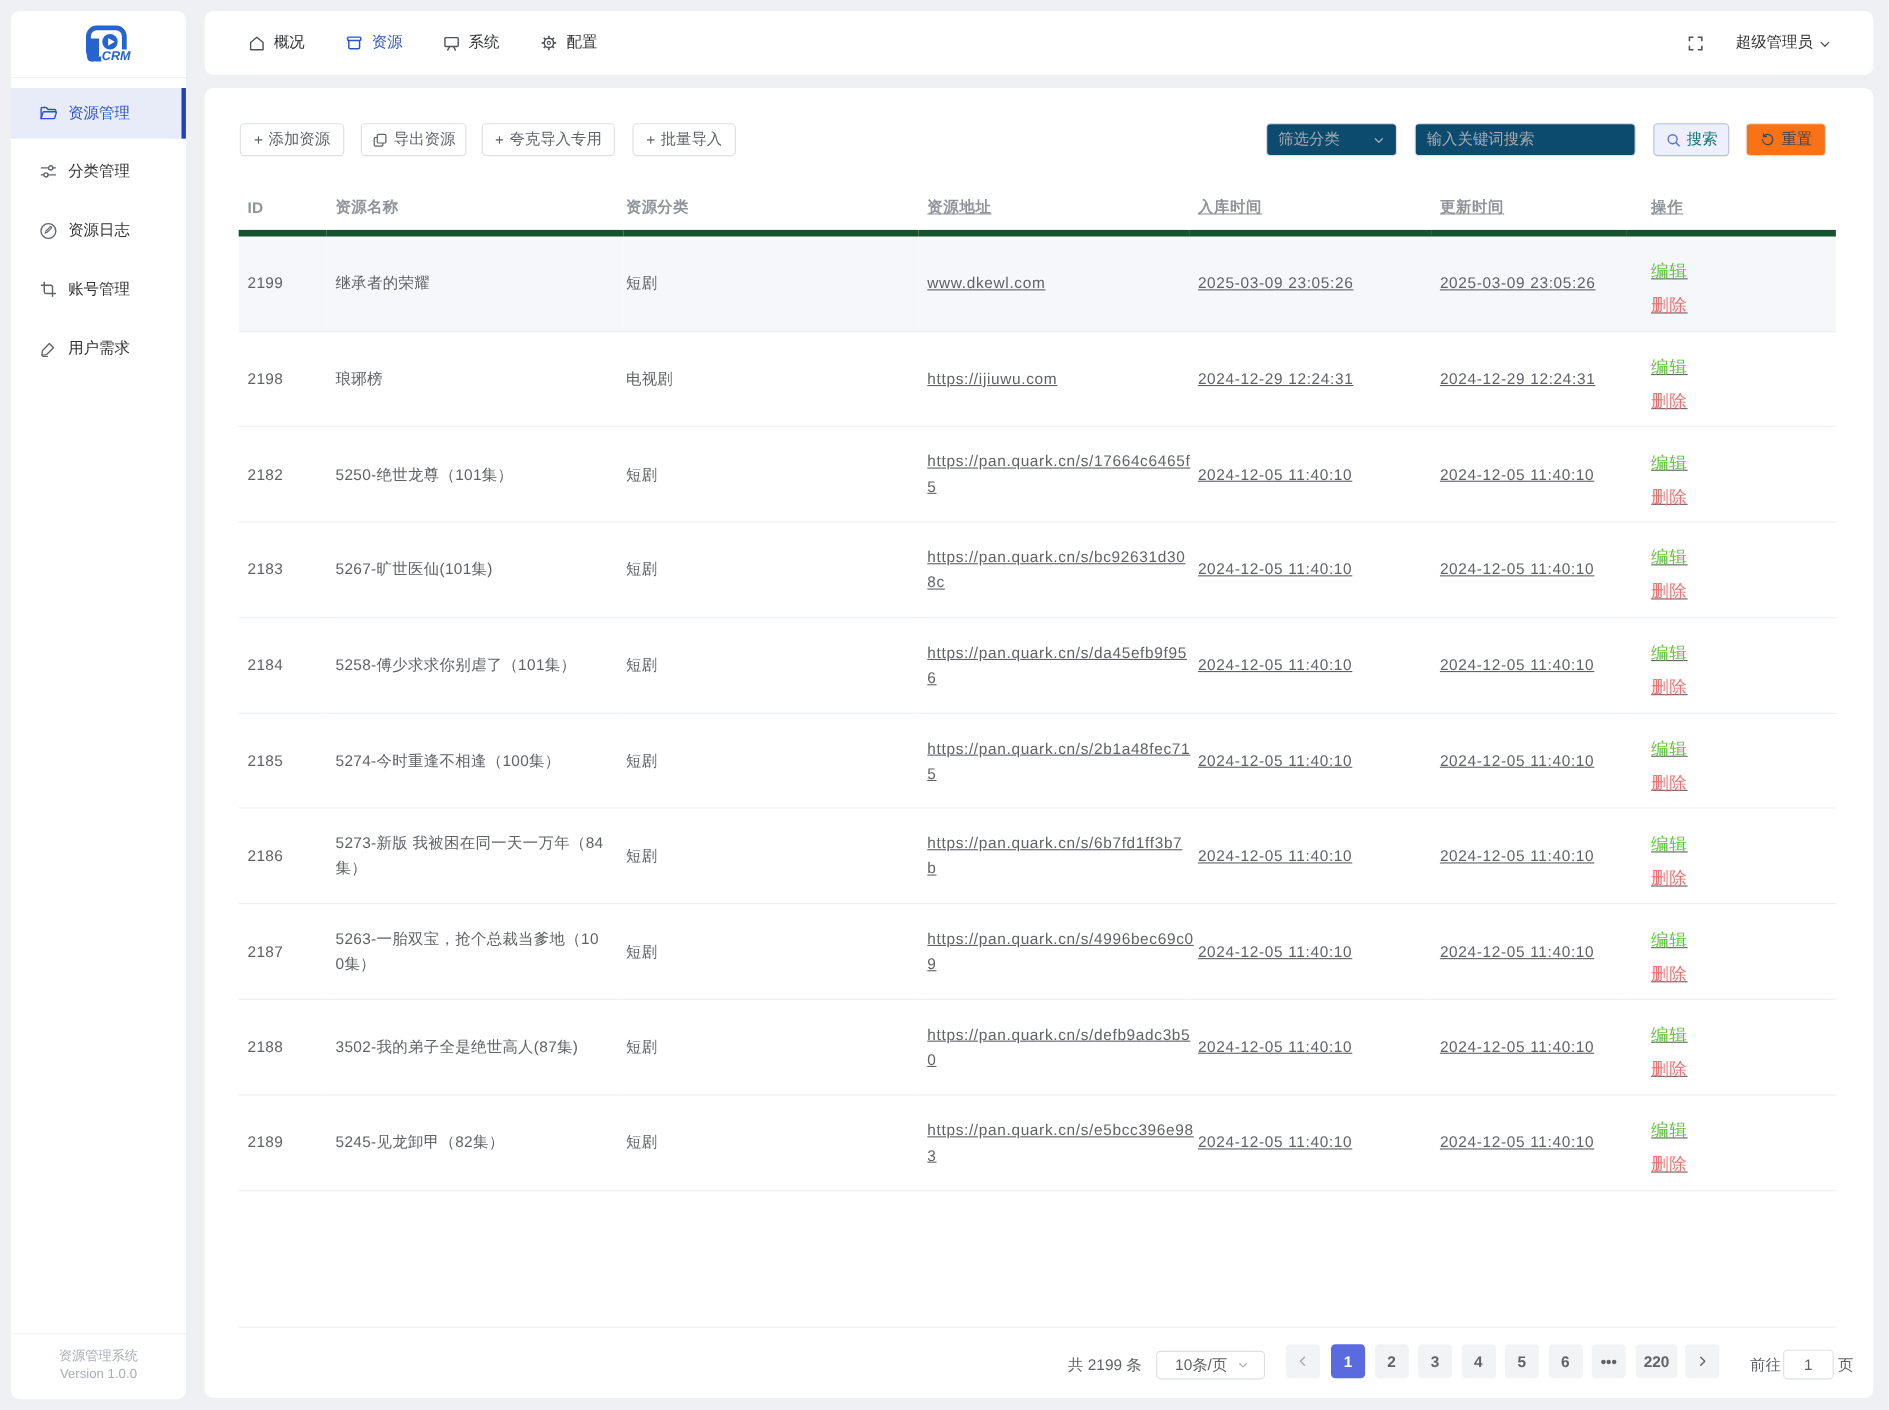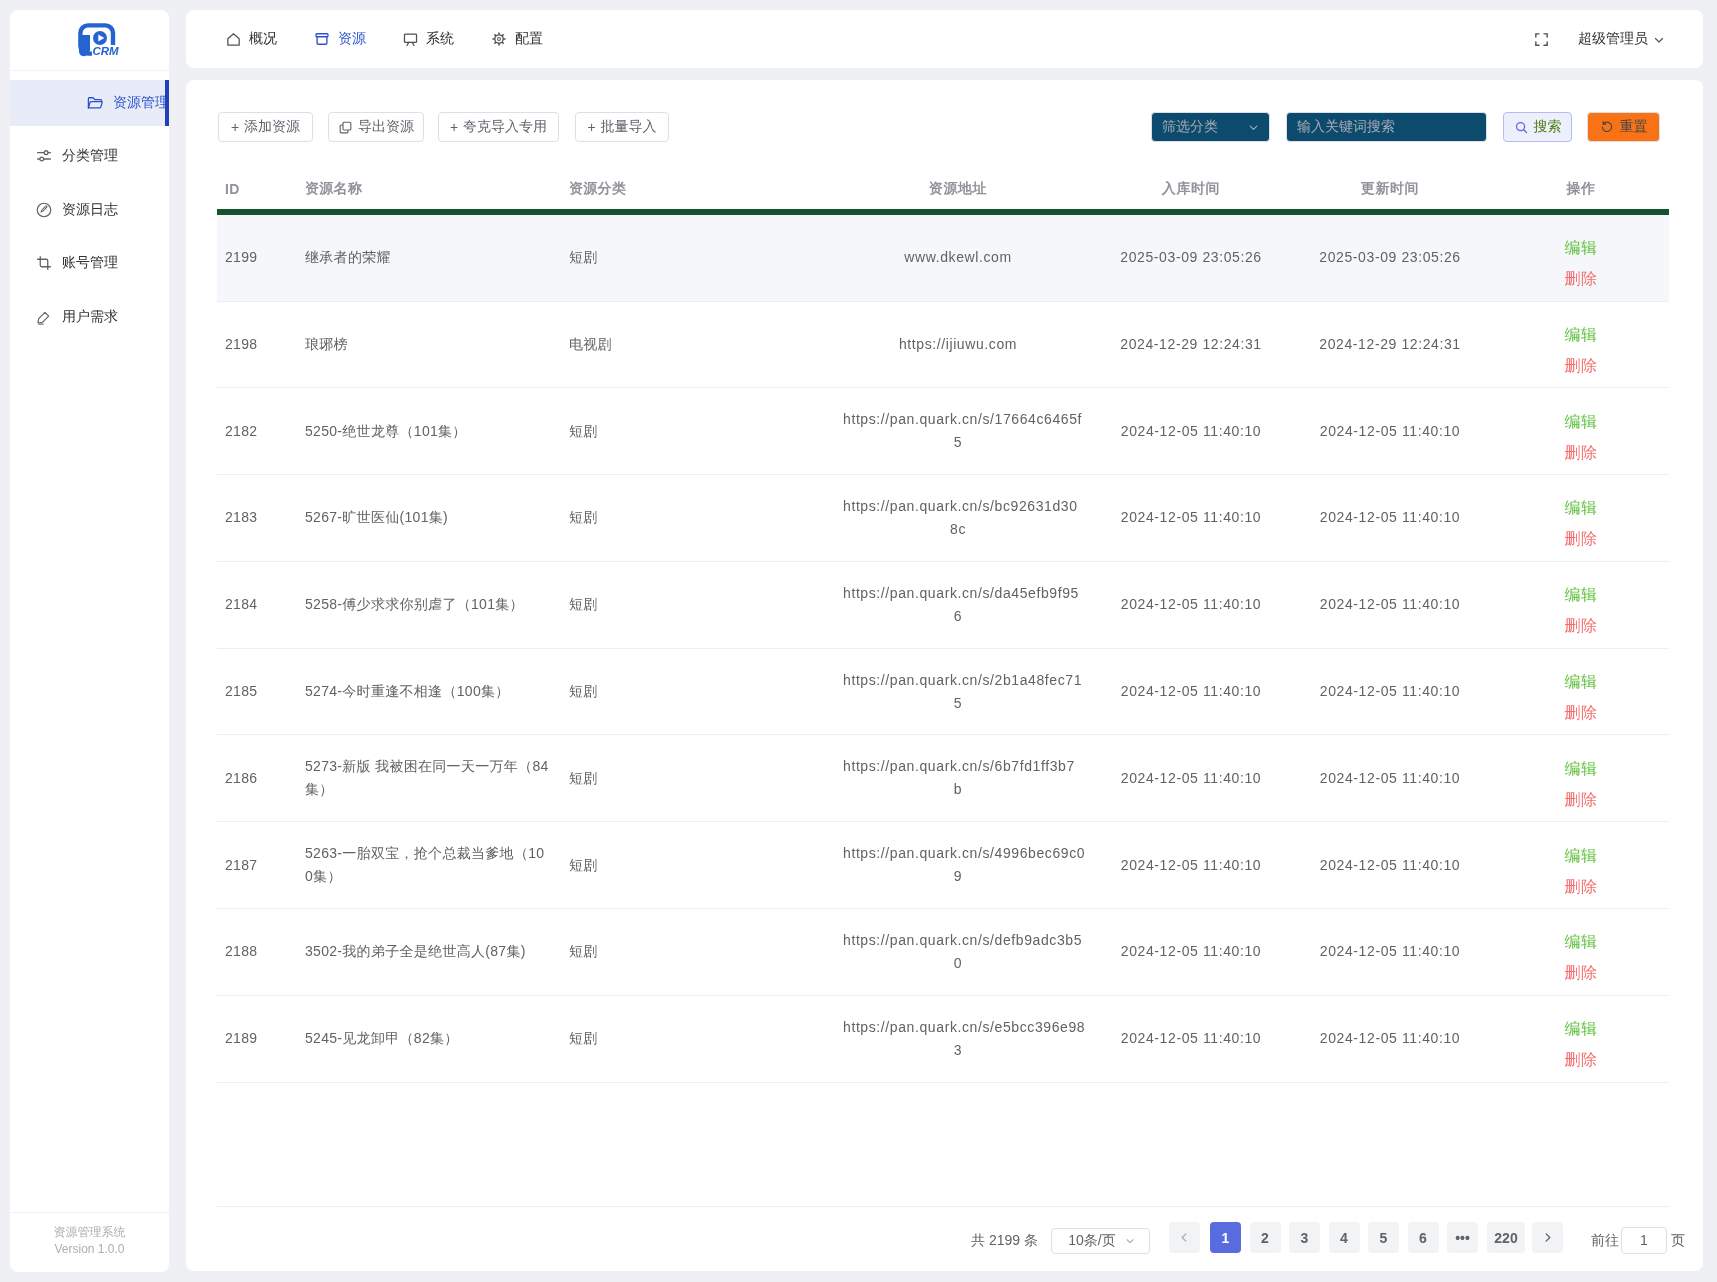--- a/index.html
+++ b/index.html
@@ -7,38 +7,38 @@
 body { background:#eef0f4; font-family:"Liberation Sans",sans-serif; color:#303133; position:relative; }
 .card { position:absolute; background:#fff; border-radius:8px; }
 #sidebar { left:10px; top:10px; width:159px; height:1262px; }
 #topbar { left:186px; top:10px; width:1517px; height:58px; }
 #main { left:186px; top:80px; width:1517px; height:1191px; }
 
 .logo-wrap { height:60px; display:flex; align-items:center; justify-content:center;padding-left:12px; }
 .logo-div { height:1px; background:#f0f2f5; margin:0 0 9px 0; }
 .mi { position:relative; height:46px; margin-bottom:7.4px; display:flex; align-items:center; padding-left:25px; font-size:14px; color:#303133; }
 .mi svg { margin-right:9px; flex:none; }
-.mi.act { background:#e8ecf8; color:#2b52cc;justify-content:flex-end; }
+.mi.act { background:#e8ecf8; color:#2b52cc; }
 .mi.act:after { content:""; position:absolute; right:0; top:0; width:4px; height:46px; background:#2140b8; }
 .side-foot { position:absolute; bottom:14px; left:0; width:100%; text-align:center; font-size:12px; color:#a9adb5; line-height:17px; }
 
 .nav { position:absolute; top:0; height:58px; display:flex; align-items:center; font-size:14px; }
 .nav svg { margin-right:7px; }
 .nav.blue { color:#2b52cc; }
 .topr { position:absolute; right:0; top:0; height:58px; display:flex; align-items:center; }
 
 .btn { position:absolute; top:32px; height:30px; border:1px solid #dcdfe6; border-radius:4px; background:#fff; display:flex; align-items:center; justify-content:center; font-size:14px; color:#5f6368; gap:5px; }
 .sel { position:absolute; top:32px; height:30px; border:1px solid #dcdfe6; border-radius:4px; background:#0c4a6e; display:flex; align-items:center; font-size:14px; color:#a8abb2; padding:0 10px; justify-content:space-between; }
-.btn-search { position:absolute; top:32px; left:1317px; width:69px; height:30px; background:#edeffc; border:1px solid #b4bcf2; border-radius:4px; color:#4d7c0f; display:flex; align-items:center; justify-content:center; font-size:14px; gap:5px; }
+.btn-search { position:absolute; top:32px; left:1317px; width:69px; height:30px; background:#edeffc; border:1px solid #b4bcf2; border-radius:4px; color:#0f766e; display:flex; align-items:center; justify-content:center; font-size:14px; gap:5px; }
 .btn-reset { position:absolute; top:32px; left:1401px; width:73px; height:30px; background:#f97316; border:1px solid #dcdfe6; border-radius:4px; color:#43474c; display:flex; align-items:center; justify-content:center; font-size:14px; gap:6px; }
 
 #tbl { position:absolute; left:31px; top:88px; width:1452px; border-collapse:collapse; table-layout:fixed; }
 #tbl th { height:44px; font-size:14px; font-weight:bold; color:#909399; border-bottom:6px solid #14532d; padding:0 8px; }
 #tbl td { height:86.8px; font-size:14px; color:#606266; border-bottom:1px solid #ebeef5; padding:0 8px; line-height:23px; }
-#tbl .l { text-align:left; letter-spacing:.3px; } #tbl .c { text-align:center; letter-spacing:.6px; }
+#tbl .l { text-align:left; letter-spacing:.3px; } #tbl .c { text-align:left; letter-spacing:.6px;text-decoration:underline; }
 #tbl tr.hl td { background:#f5f7fa; height:89px; }
 .op a { display:block; font-size:16px; line-height:15px; }
 #tbl td.op, #tbl th.oph { padding-left:22px; }
 #tbl td:nth-child(3), #tbl th:nth-child(3) { padding-left:2px; }
 .op a.ed { margin-top:11px; }
 .ed { color:#60c13d; margin-bottom:16px; } .de { color:#f56c6c; }
 
 #pgline { position:absolute; left:31px; top:1126px; width:1452px; border-top:1px solid #ebeef5; }
 .pg { position:absolute; font-size:14px; color:#606266; }
 .pbtn { position:absolute; top:1142px; width:31px; height:31px; background:#f2f3f5; border-radius:4px; display:flex; align-items:center; justify-content:center; font-size:14px; font-weight:bold; color:#606266; }

